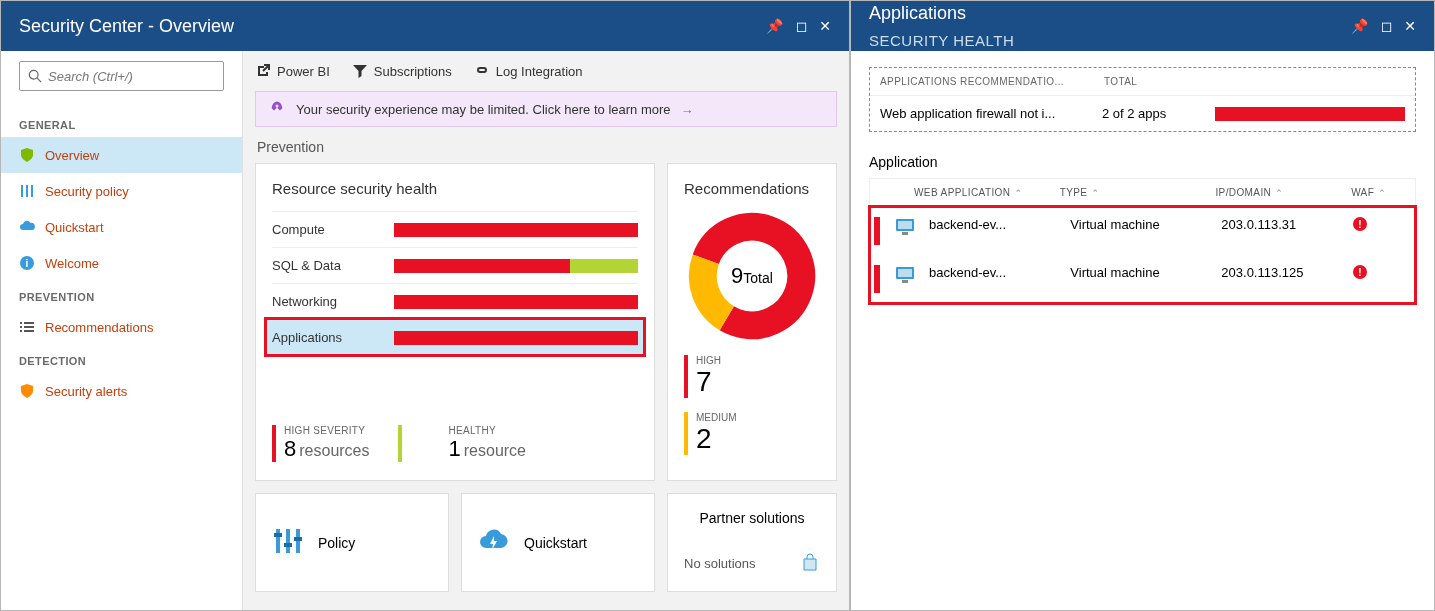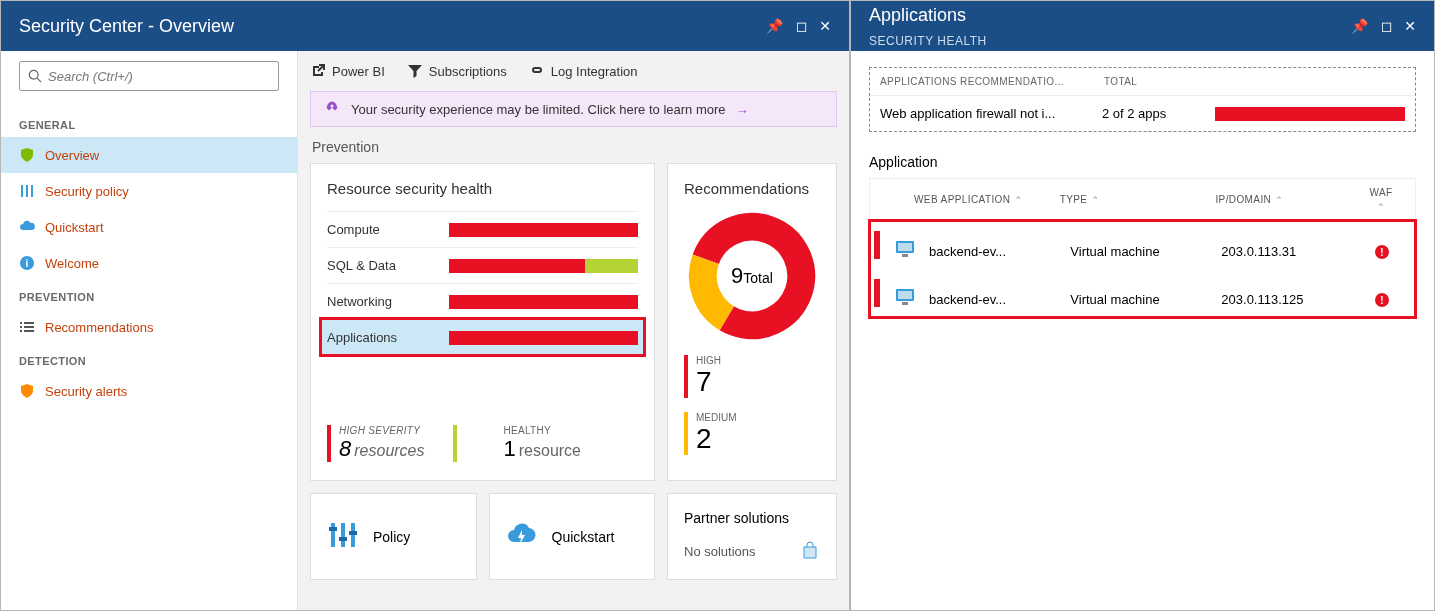--- a/index.html
+++ b/index.html
@@ -7,29 +7,29 @@
   .layout { display: flex; width: 100%; height: 100%; }
 
   
   .blade { display:flex; flex-direction:column; border:1px solid #b6b6b6; height:100%; }
   .blade.overview { width:850px; }
   .blade.apps { width:585px; }
 
   .blade-header { height:50px; background:#1b4e87; color:#fff; display:flex; align-items:center; padding:0 18px; }
   .blade.apps .blade-header { flex-direction:column; align-items:flex-start; justify-content:center; padding:8px 18px; }
   .blade-title { font-size:18px; font-weight:400; }
-  .blade-subtitle { font-size:12px; letter-spacing:.5px; color:#cde; margin-top:8px; }
+  .blade-subtitle { font-size:15px; letter-spacing:.5px; color:#cde; margin-top:8px; }
   .blade-hdr-spacer { flex:1; }
   .hdr-icons { margin-left:auto; display:flex; align-items:center; gap:12px; }
   .hdr-icons span { cursor:pointer; font-size:14px; }
 
   .blade-body { display:flex; flex:1; overflow:hidden; }
 
   
-  .sidebar { width:297px; border-right:1px solid #e1e1e1; background:#fff; padding:10px 0; }
+  .sidebar { width:242px; border-right:1px solid #e1e1e1; background:#fff; padding:10px 0; }
   .searchbox { margin:0 18px 18px; border:1px solid #999; border-radius:2px; height:30px; display:flex; align-items:center; padding:0 8px; color:#777; font-style:italic; font-size:13px; gap:6px;}
   .searchbox svg { width:14px; height:14px; fill:#666; }
   .section-label { font-size:11px; font-weight:600; letter-spacing:.4px; color:#6a6a6a; padding:10px 18px 6px; }
   .nav-item { display:flex; align-items:center; gap:10px; padding:10px 18px; font-size:13px; color:#c2410c; cursor:pointer; }
   .nav-item.active { background:#cce8f6; }
   .nav-icon { width:16px; height:16px; display:inline-flex; align-items:center; justify-content:center; }
 
   
   .main { flex:1; background:#f2f2f2; padding:0 12px 12px; overflow:hidden; }
   .toolbar { display:flex; gap:22px; align-items:center; height:40px; font-size:13px; color:#333; }
@@ -49,40 +49,40 @@
   .bar-row { display:flex; align-items:center; padding:10px 0; border-top:1px solid #eee; gap:12px; font-size:13px; color:#333; cursor:pointer;}
   .bar-row:first-of-type { border-top:none; }
   .bar-label { width:110px; }
   .bar-track { flex:1; height:14px; display:flex; }
   .seg { height:100%; }
   .seg.red { background:#e81123; }
   .seg.lime { background:#b4d335; }
   .bar-row.selected { background:#cce8f6; outline:3px solid #e81123; outline-offset:-1px; padding:10px 6px; margin:0 -6px;}
   .summary-metrics { display:flex; gap:28px; margin-top:70px; }
   .metric { border-left:4px solid; padding-left:8px; }
-  .metric.red { border-color:#e81123;font-style:italic; }
+  .metric.red { border-color:#e81123; }
   .metric.lime { border-color:#b4d335;padding-left:47px; }
   .metric .m-label { font-size:10px; color:#666; letter-spacing:.3px;}
   .metric .m-val { font-size:22px; font-weight:400; }
   .metric .m-val small { font-size:16px; color:#666; margin-left:3px;}
 
   .recs .donut-wrap { display:flex; justify-content:center; margin:4px 0 10px; }
   .donut { width:130px; height:130px; position:relative; }
   .donut svg { transform:rotate(-160deg); }
   .donut-center { position:absolute; top:50%; left:50%; transform:translate(-50%,-50%); font-size:14px; }
   .donut-center .n { font-size:22px; }
   .rec-metric { border-left:4px solid; padding-left:8px; margin-top:14px;}
   .rec-metric.high { border-color:#e81123; }
   .rec-metric.med  { border-color:#ffb900; }
   .rec-metric .rm-lbl { font-size:10px; color:#666; }
   .rec-metric .rm-val { font-size:28px;}
 
   .bottom-row { display:flex; gap:12px; margin-top:12px; }
   .mini-card { background:#fff; border:1px solid #ddd; padding:16px; display:flex; align-items:center; gap:14px; font-size:14px; flex:1; cursor:pointer; min-height:78px;}
-  .mini-card .mc-content { display:flex; flex-direction:column; gap:14px;}
+  .mini-card .mc-content { display:flex; flex-direction:column; gap:26px;text-align:center;}
   .mini-card.partner { flex-direction:column; align-items:stretch; width:170px; flex:0 0 170px;}
   .mc-sub { font-size:13px; color:#555; display:flex; align-items:center; justify-content:space-between;}
 
   
   .apps-body { padding:16px 18px; flex:1; }
   .rec-table-head, .rec-table-row { display:flex; align-items:center; }
   .rec-box { border:1px dashed #888; padding:0; margin-bottom:22px; }
   .rec-box .rec-table-head { font-size:10px; letter-spacing:.4px; color:#666; padding:8px 10px; border-bottom:1px solid #eee; gap:24px;align-items:center;}
   .rec-box .rec-table-head .c1 { width:200px;}
   .rec-box .rec-table-row { padding:10px; font-size:13px; gap:24px; cursor:pointer;}
@@ -90,23 +90,23 @@
   .rec-box .rec-table-row .c2 { width:90px;}
   .rec-box .rec-table-row .c3 { flex:1;}
   .rec-box .rec-table-row .c3 .redbar { height:14px; background:#e81123; width:190px;}
 
   .section-title { font-size:14px; margin:4px 0 8px; }
   .app-table { border:1px solid #eee; }
   .app-table .thead { display:flex; align-items:center; font-size:10px; letter-spacing:.4px; color:#555; padding:8px 4px 8px 44px; border-bottom:1px solid #eee; gap:6px;}
   .app-table .col-wa { width:140px; display:flex; align-items:center; gap:4px;}
   .app-table .col-ty { width:150px; display:flex; align-items:center; gap:4px;}
   .app-table .col-ip { width:130px; display:flex; align-items:center; gap:4px;}
-  .app-table .col-wf { width:60px; display:flex; align-items:center; gap:4px;flex-direction:column;}
+  .app-table .col-wf { width:60px; display:flex; align-items:center; gap:4px;}
   .sort { font-size:10px;}
-  .app-row { display:flex; align-items:flex-end; padding:10px 4px; font-size:13px; gap:6px; cursor:pointer;}
+  .app-row { display:flex; align-items:flex-start; padding:10px 4px; font-size:13px; gap:6px; cursor:pointer;}
   .app-row .stripe { width:6px; height:28px; background:#e81123; margin-right:8px; }
   .app-row .ico { width:24px; height:20px; display:flex; align-items:center; justify-content:center; margin-right:6px;}
   .app-rows { outline:3px solid #e81123; outline-offset:-1px; }
   .waf-dot { width:14px; height:14px; border-radius:50%; background:#e81123; color:#fff; font-size:10px; display:flex; align-items:center; justify-content:center; font-weight:700;}
 
   .caret { font-size:9px; color:#888; }
 </style>
 </head>
 <body>
 

